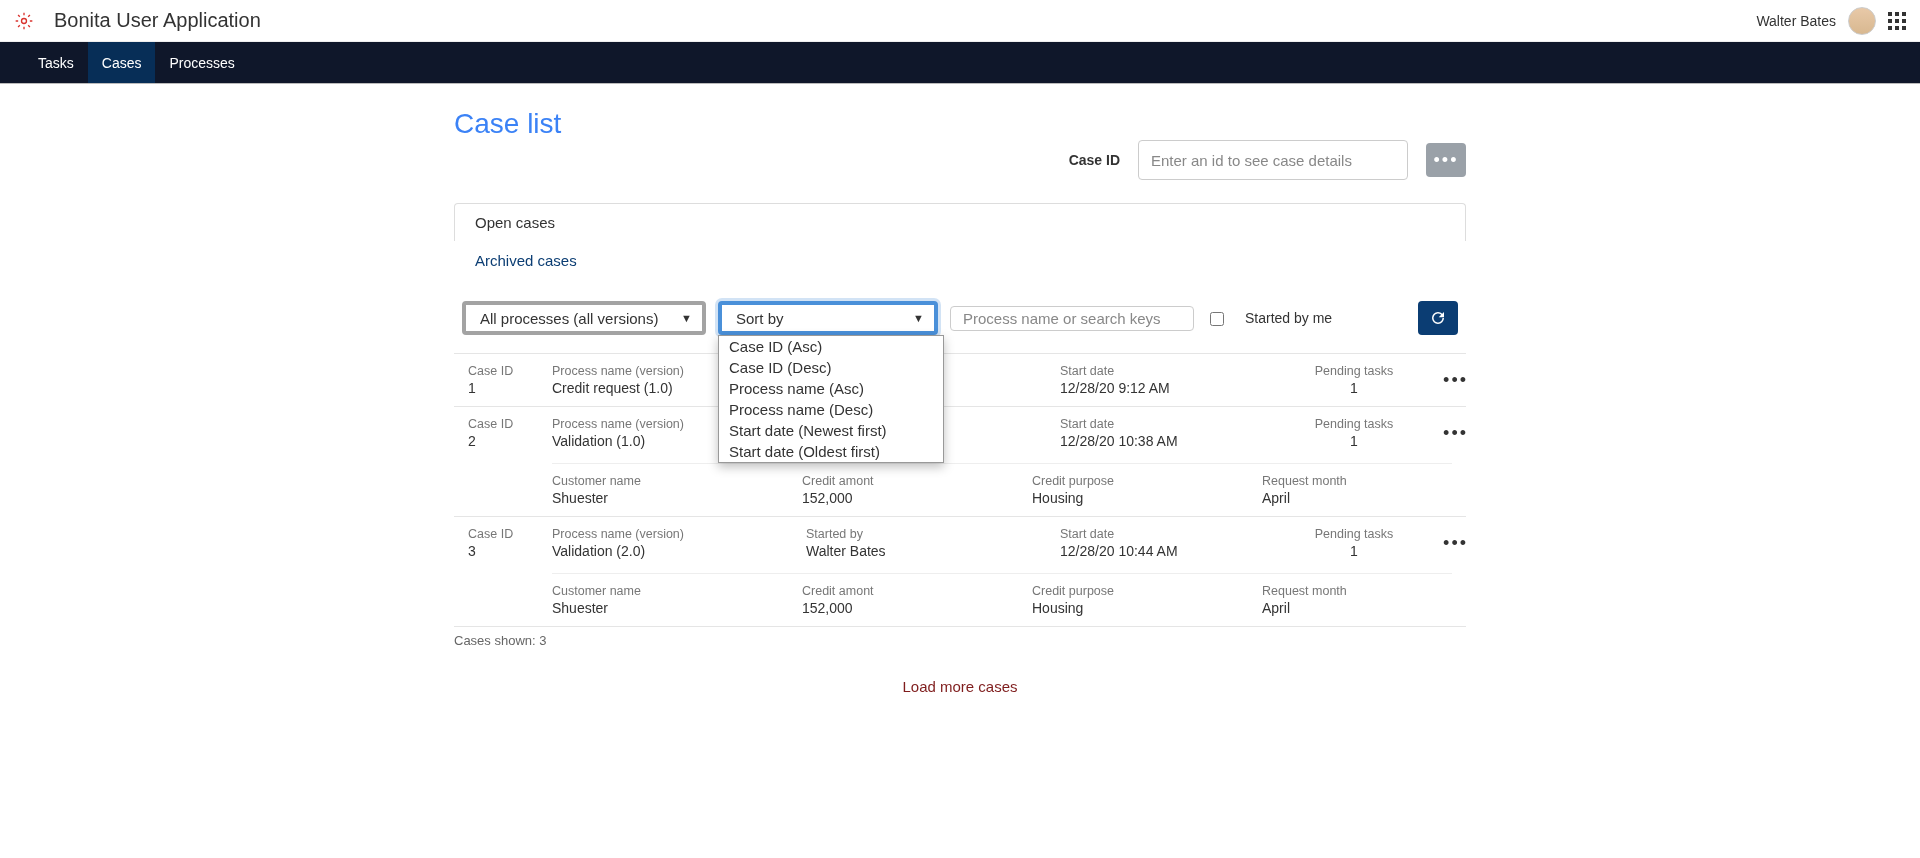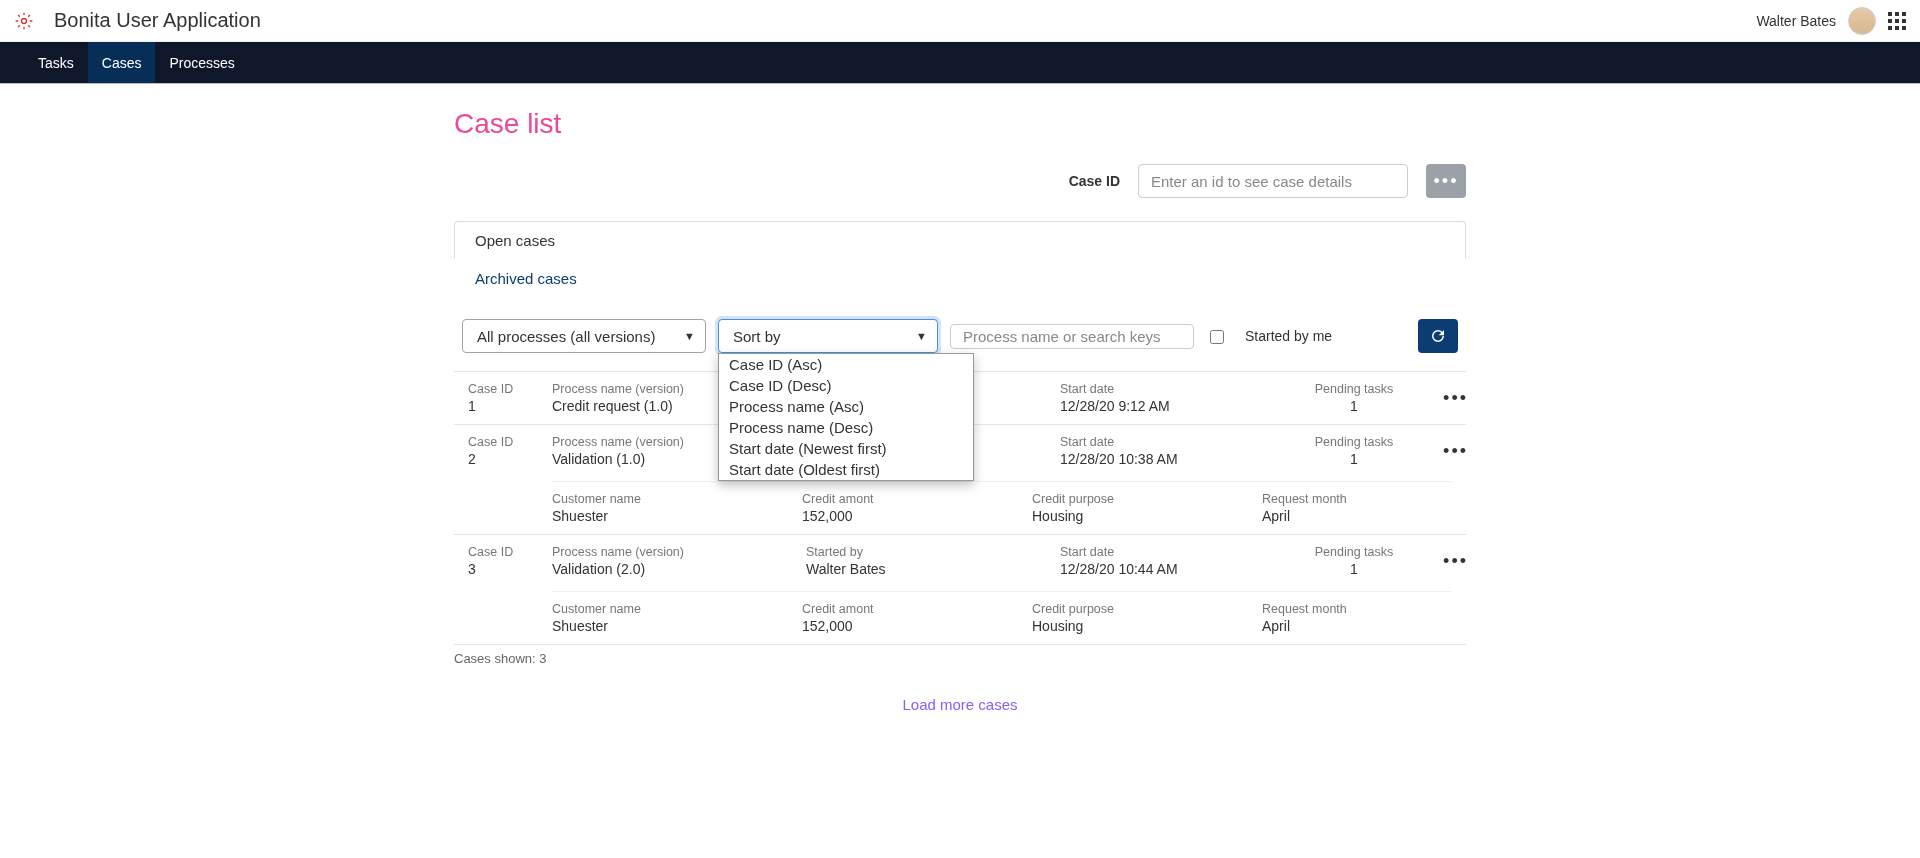--- a/index.html
+++ b/index.html
@@ -9,53 +9,53 @@
   .app-title { font-size: 20px; font-weight: 400; color: #333; flex: 0 0 auto; }
   .topbar-spacer { flex: 1; }
   .username { font-size: 14px; color: #333; margin-right: 12px; }
   .avatar { width: 28px; height: 28px; border-radius: 50%; background: linear-gradient(#e8c9a8,#d8b890); border: 1px solid #ccc; margin-right: 12px; }
   .apps-grid { width: 18px; height: 18px; display: grid; grid-template-columns: repeat(3, 4px); grid-template-rows: repeat(3, 4px); gap: 3px; }
   .apps-grid span { background: #333; width: 4px; height: 4px; }
   .navbar { background: #0f172a; height: 42px; display: flex; align-items: stretch; padding-left: 24px; border-bottom: 1px solid #bbb; }
   .nav-item { color: #fff; font-size: 14px; padding: 0 14px; display: flex; align-items: center; cursor: pointer; }
   .nav-item.active { background: #072e57; }
   .page { max-width: 1012px; margin: 0 auto; padding: 24px 0 40px 0; }
-  .page-title { font-size: 28px; font-weight: 400; color: #ec4899; margin-bottom: 24px; }
+  .page-title { font-size: 28px; font-weight: 400; color: #3b82f6; }
   .caseid-row { display: flex; align-items: center; justify-content: flex-end; gap: 18px; margin-bottom: 22px; }
   .caseid-label { font-weight: 700; color: #333; }
-  .text-input { width: 270px; height: 34px; border: 1px solid #ccc; border-radius: 4px; padding: 0 12px; font-size: 15px; color: #333; }
+  .text-input { width: 270px; height: 40px; border: 1px solid #ccc; border-radius: 4px; padding: 0 12px; font-size: 15px; color: #333; }
   .text-input::placeholder { color: #888; }
   .more-btn { width: 40px; height: 34px; border: none; border-radius: 4px; background: #9aa1a8; color: #fff; display: flex; align-items: center; justify-content: center; cursor: pointer; font-size: 18px; letter-spacing: 2px; }
   .tabs { display: flex; border-bottom: 1px solid #ddd; flex-direction: column; }
   .tab { padding: 10px 20px; font-size: 15px; color: #333; cursor: pointer; border: 1px solid transparent; border-bottom: none; position: relative; top: 1px; background: #fff; }
   .tab.active { border-color: #ddd; border-radius: 4px 4px 0 0; color: #333; }
   .tab.inactive { color: #0b3d73; }
   .filters { display: flex; align-items: center; gap: 12px; padding: 22px 8px 18px 8px; }
-  .select { height: 34px; border: 1px solid #a3a3a3; border-radius: 4px; padding: 0 30px 0 14px; font-size: 15px; background: #fff; position: relative; display: flex; align-items: center; cursor: pointer; }
+  .select { height: 34px; border: 4px solid #a3a3a3; border-radius: 4px; padding: 0 30px 0 14px; font-size: 15px; background: #fff; position: relative; display: flex; align-items: center; cursor: pointer; }
   .select.process { width: 244px; }
   .select.sort { width: 220px; border-color: #4a90d9; box-shadow: 0 0 0 3px rgba(74,144,217,0.25); }
   .chev { position: absolute; right: 10px; top: 50%; transform: translateY(-50%); font-size: 11px; color: #333; }
   .search-input { width: 244px; height: 25px; border: 1px solid #ccc; border-radius: 4px; padding: 0 12px; font-size: 15px; }
   .search-input::placeholder { color: #888; }
   .checkbox-wrap { display: flex; align-items: flex-end; gap: 21px; margin-left: 4px; }
   .checkbox-wrap input { width: 14px; height: 14px; }
   .filters-spacer { flex: 1; }
   .refresh-btn { width: 40px; height: 34px; border: none; border-radius: 4px; background: #0b3d73; color: #fff; display: flex; align-items: center; justify-content: center; cursor: pointer; }
-  .dropdown { position: absolute; background: #fff; border: 1px solid #999; box-shadow: 0 4px 10px rgba(0,0,0,0.25); width: 256px; z-index: 100; }
+  .dropdown { position: absolute; background: #fff; border: 1px solid #999; box-shadow: 0 4px 10px rgba(0,0,0,0.25); width: 226px; z-index: 100; }
   .dropdown-item { padding: 2px 10px; font-size: 15px; cursor: pointer; color: #333; }
   .case-table { border-top: 1px solid #e5e5e5; }
   .case-row { border-bottom: 1px solid #e5e5e5; padding: 10px 14px; position: relative; }
   .case-row-main { display: grid; grid-template-columns: 80px 250px 250px 220px 140px 40px; align-items: start; gap: 4px; }
   .case-row-ext { display: grid; grid-template-columns: 250px 230px 230px 200px; margin-left: 84px; margin-top: 14px; border-top: 1px solid #eee; padding-top: 10px; }
   .cell-label { font-size: 12.5px; color: #777; margin-bottom: 2px; }
   .cell-value { font-size: 14px; color: #333; }
   .pending-col { text-align: center; }
   .row-more { font-size: 18px; letter-spacing: 2px; color: #333; cursor: pointer; text-align: right; padding-top: 6px; }
   .footer-count { text-align: left; font-size: 13px; color: #666; padding: 6px 14px 0 0; }
-  .load-more { text-align: center; padding: 30px 0; font-size: 15px; color: #8b5cf6; cursor: pointer; }
+  .load-more { text-align: center; padding: 30px 0; font-size: 15px; color: #7f1d1d; cursor: pointer; }
   .sort-anchor { position: relative; }
 </style>
 </head>
 <body>
 
 <div class="topbar">
   <span class="gear-icon">
     <svg viewBox="0 0 24 24" width="20" height="20">
         <g fill="none" stroke="#d9332e" stroke-width="1.6">
           <circle cx="12" cy="12" r="3"></circle>

